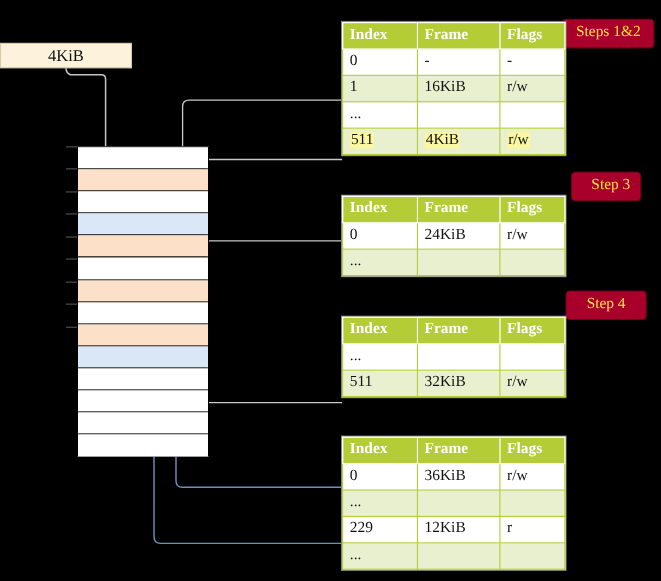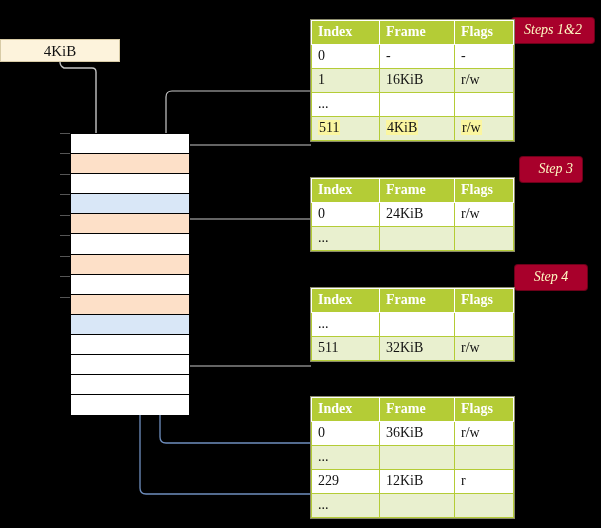--- a/index.html
+++ b/index.html
@@ -24,30 +24,29 @@
     font-size:15px;
     line-height:22px;
     text-align:center;
     box-sizing:border-box;
   }
 
   
   .pill{
     position:absolute;
     background:#a8002b;
-    color:#fef9c3;
+    color:#fde047;
     font-size:14px;
     line-height:20px;
     padding:2px 9px 3px 9px;
     border-radius:3px;
     white-space:nowrap;
     box-sizing:border-box;
     text-align:center;
     box-shadow:0 0 0 1px #6d0019;
-    font-style:italic;
   }
 
   
   .membar{
     position:absolute;
     left:70px;top:133px;
     width:120px;height:282px;
     border:1px solid #000;
     box-sizing:border-box;
     background:#fff;

